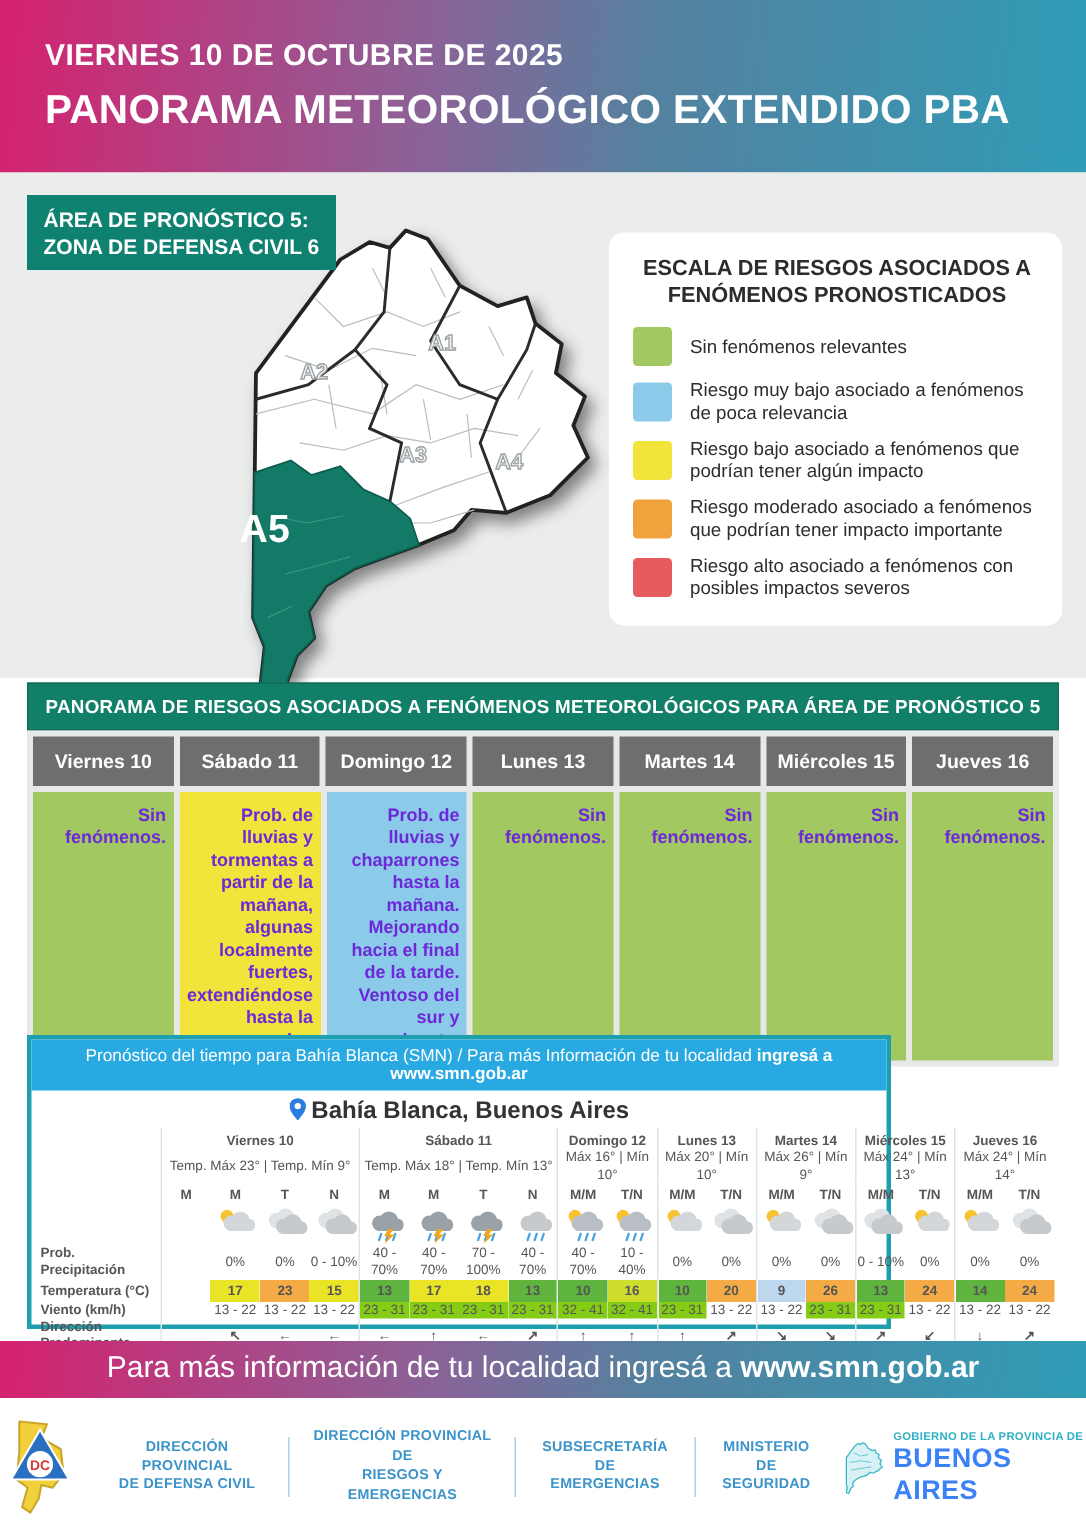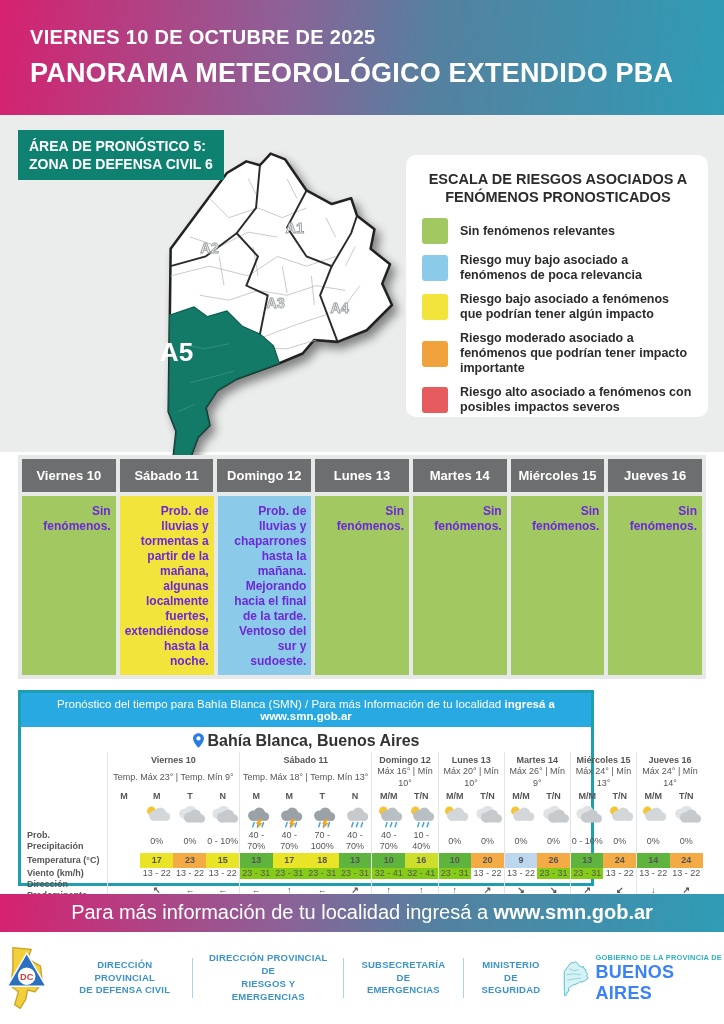--- a/index.html
+++ b/index.html
@@ -24,21 +24,21 @@
   .map-outer { filter: drop-shadow(5px 6px 5px rgba(0,0,0,.45)); }
   .a-label { font-size:15px; font-weight:800; fill:#f2f2f2; stroke:#9aa0a3; stroke-width:.9px; }
   .a5-label { font-size:27px; font-weight:800; fill:#ffffff; }
 
   
   .legend { position:absolute; left:406px; top:155px; width:302px; height:262px;
             background:#fff; border-radius:10px; padding:15px 14px 10px 16px; }
   .leg-title { text-align:center; font-size:14.5px; font-weight:800; color:#2c2c2c; line-height:1.25; margin-bottom:12px; }
   .leg-row { display:flex; align-items:center; margin-bottom:9px; }
   .leg-sw { width:26px; height:26px; border-radius:3px; flex:0 0 26px; margin-right:12px; }
-  .leg-tx { font-size:12.5px; font-weight:700; color:#2c2c2c; line-height:1.2; }
+  .leg-tx { font-size:12.5px; font-weight:400; color:#2c2c2c; line-height:1.2; }
 
   
   .rt { position:absolute; left:18px; top:455px; width:688px; }
   .rt-title { background:#128068; color:#fff; font-size:12.5px; font-weight:700; text-align:center;
               padding:8px 0; letter-spacing:.2px; border:1px solid #0d6d58; }
   .rt-grid { background:#e7e9e9; padding:4px; display:grid; grid-template-columns:repeat(7,1fr); gap:4px; margin-top:0px; }
   .rt-h { background:#6c6e70; color:#fff; font-size:13px; font-weight:700; text-align:center; padding:9px 0; }
   .rt-c { min-height:152px; font-size:12px; font-weight:600; color:#6d28d9; text-align:right;
           padding:8px 5px 6px 5px; line-height:1.25; }
 
@@ -160,20 +160,21 @@
      <div class="leg-tx">Riesgo moderado asociado a fenómenos que podrían tener impacto importante</div>
    </div>
         <div class="leg-row">
      <div class="leg-sw" style="background:#e55b5e"></div>
      <div class="leg-tx">Riesgo alto asociado a fenómenos con posibles impactos severos</div>
    </div>
       </div>
   </div>
 
   <div class="rt">
+    <div class="rt-title">PANORAMA DE RIESGOS ASOCIADOS A FENÓMENOS METEOROLÓGICOS PARA ÁREA DE PRONÓSTICO 5</div>
     <div class="rt-grid" id="rt-heads">
         <div class="rt-h">Viernes 10</div>
         <div class="rt-h">Sábado 11</div>
         <div class="rt-h">Domingo 12</div>
         <div class="rt-h">Lunes 13</div>
         <div class="rt-h">Martes 14</div>
         <div class="rt-h">Miércoles 15</div>
         <div class="rt-h">Jueves 16</div>
       </div>
     <div class="rt-grid" id="rt-cells" style="padding-top:0;">

